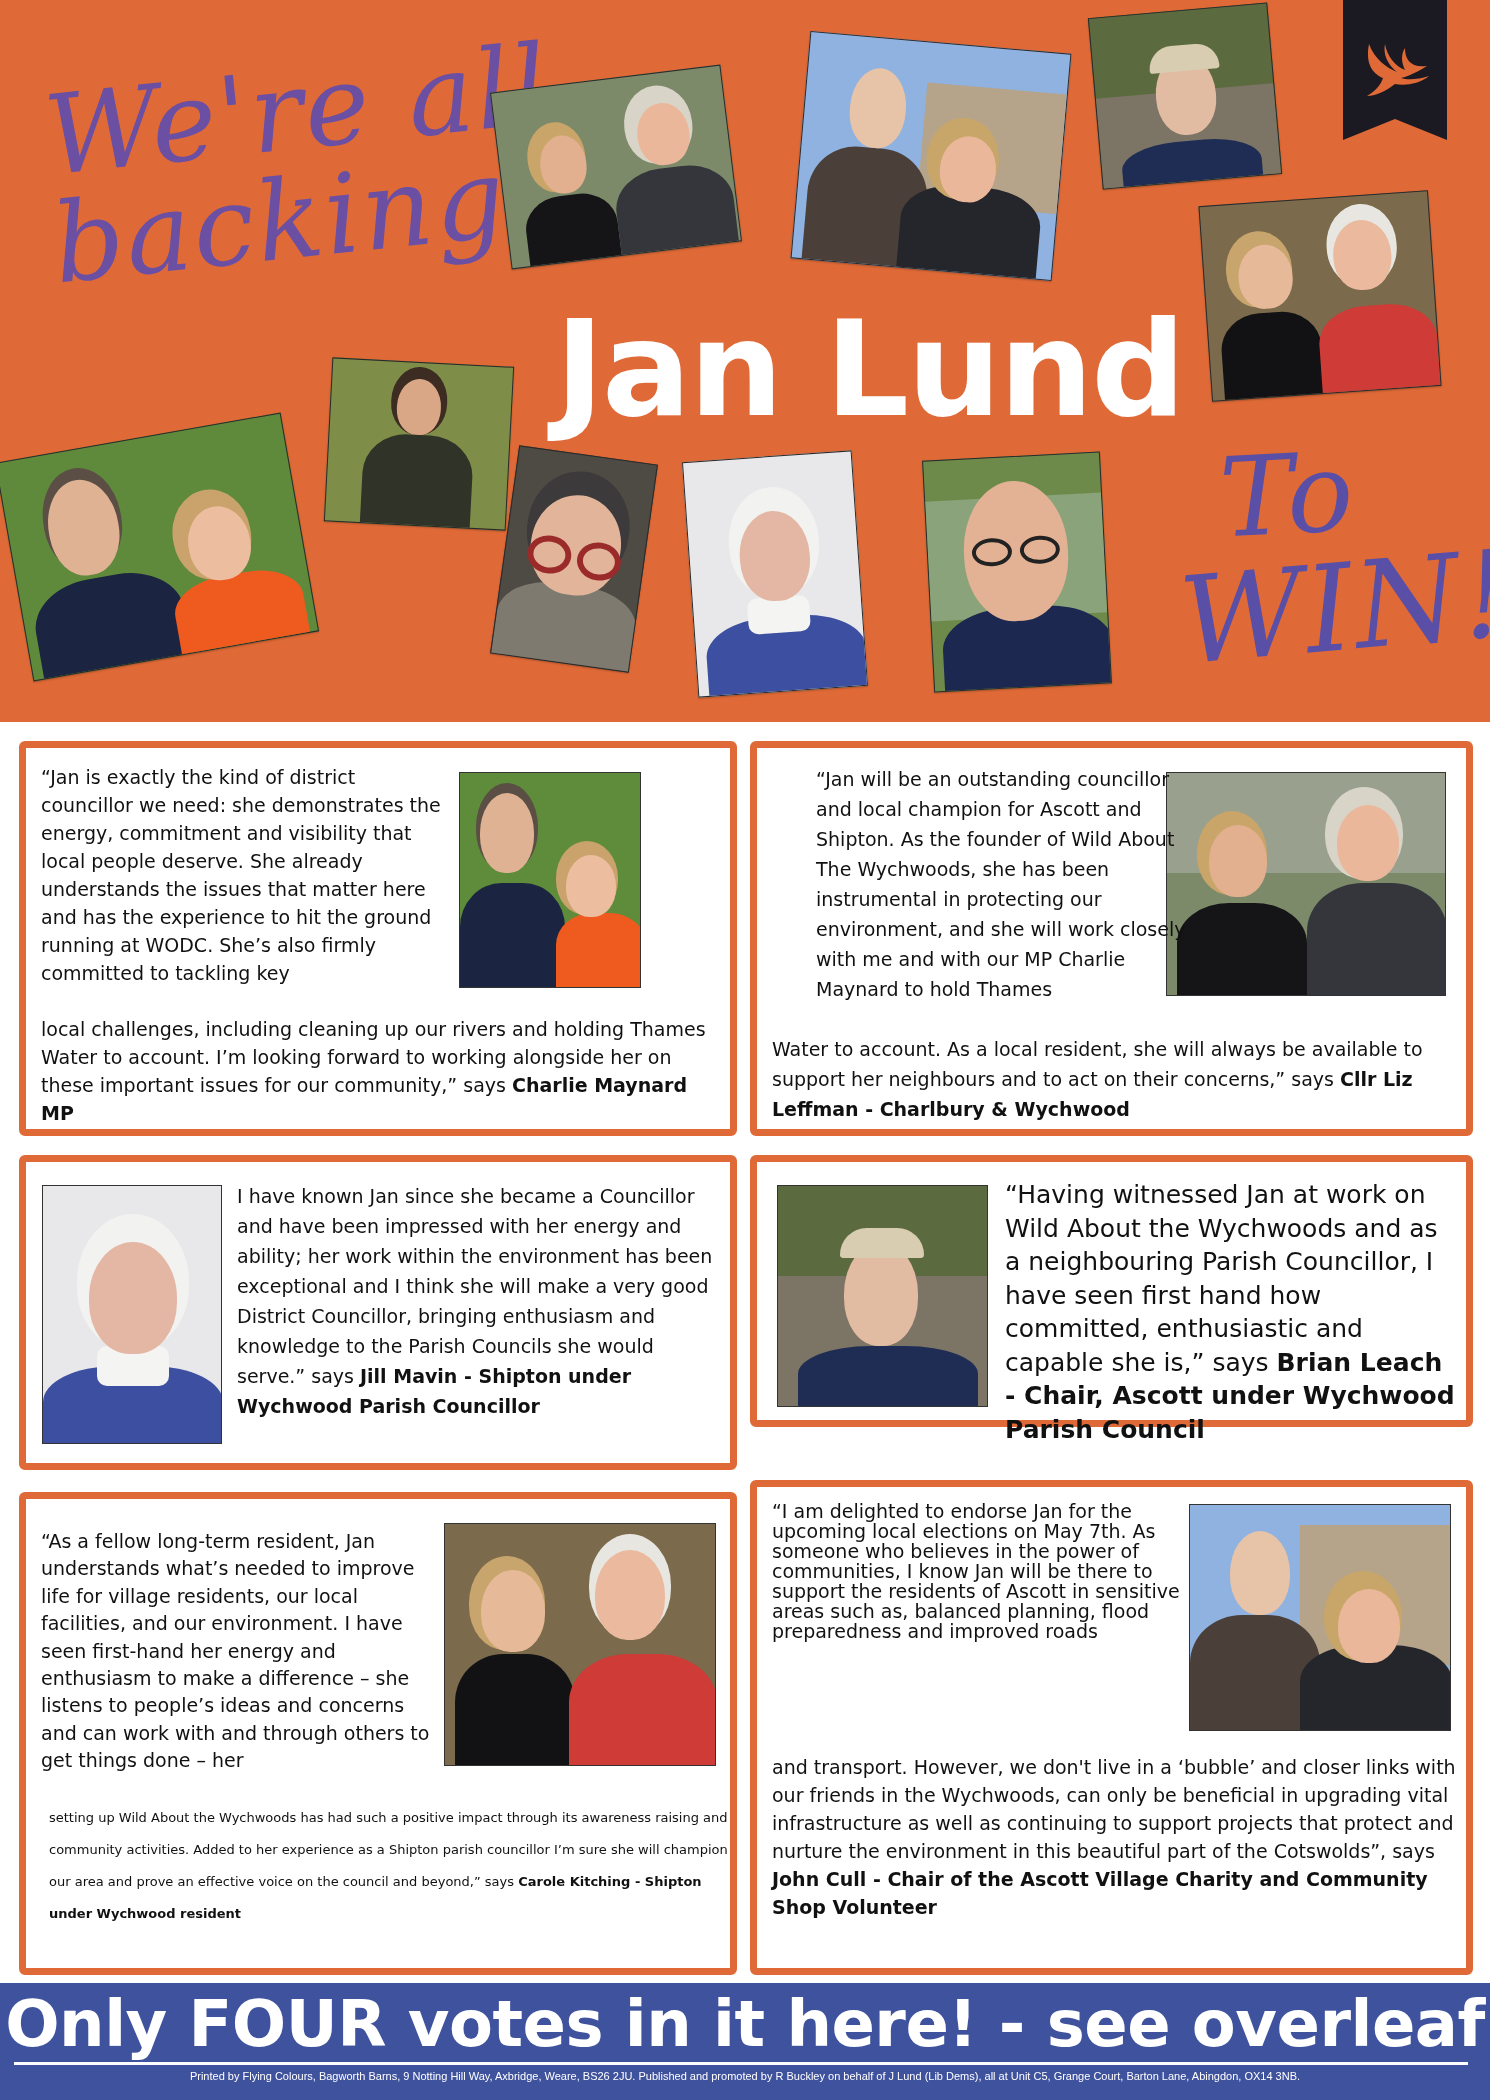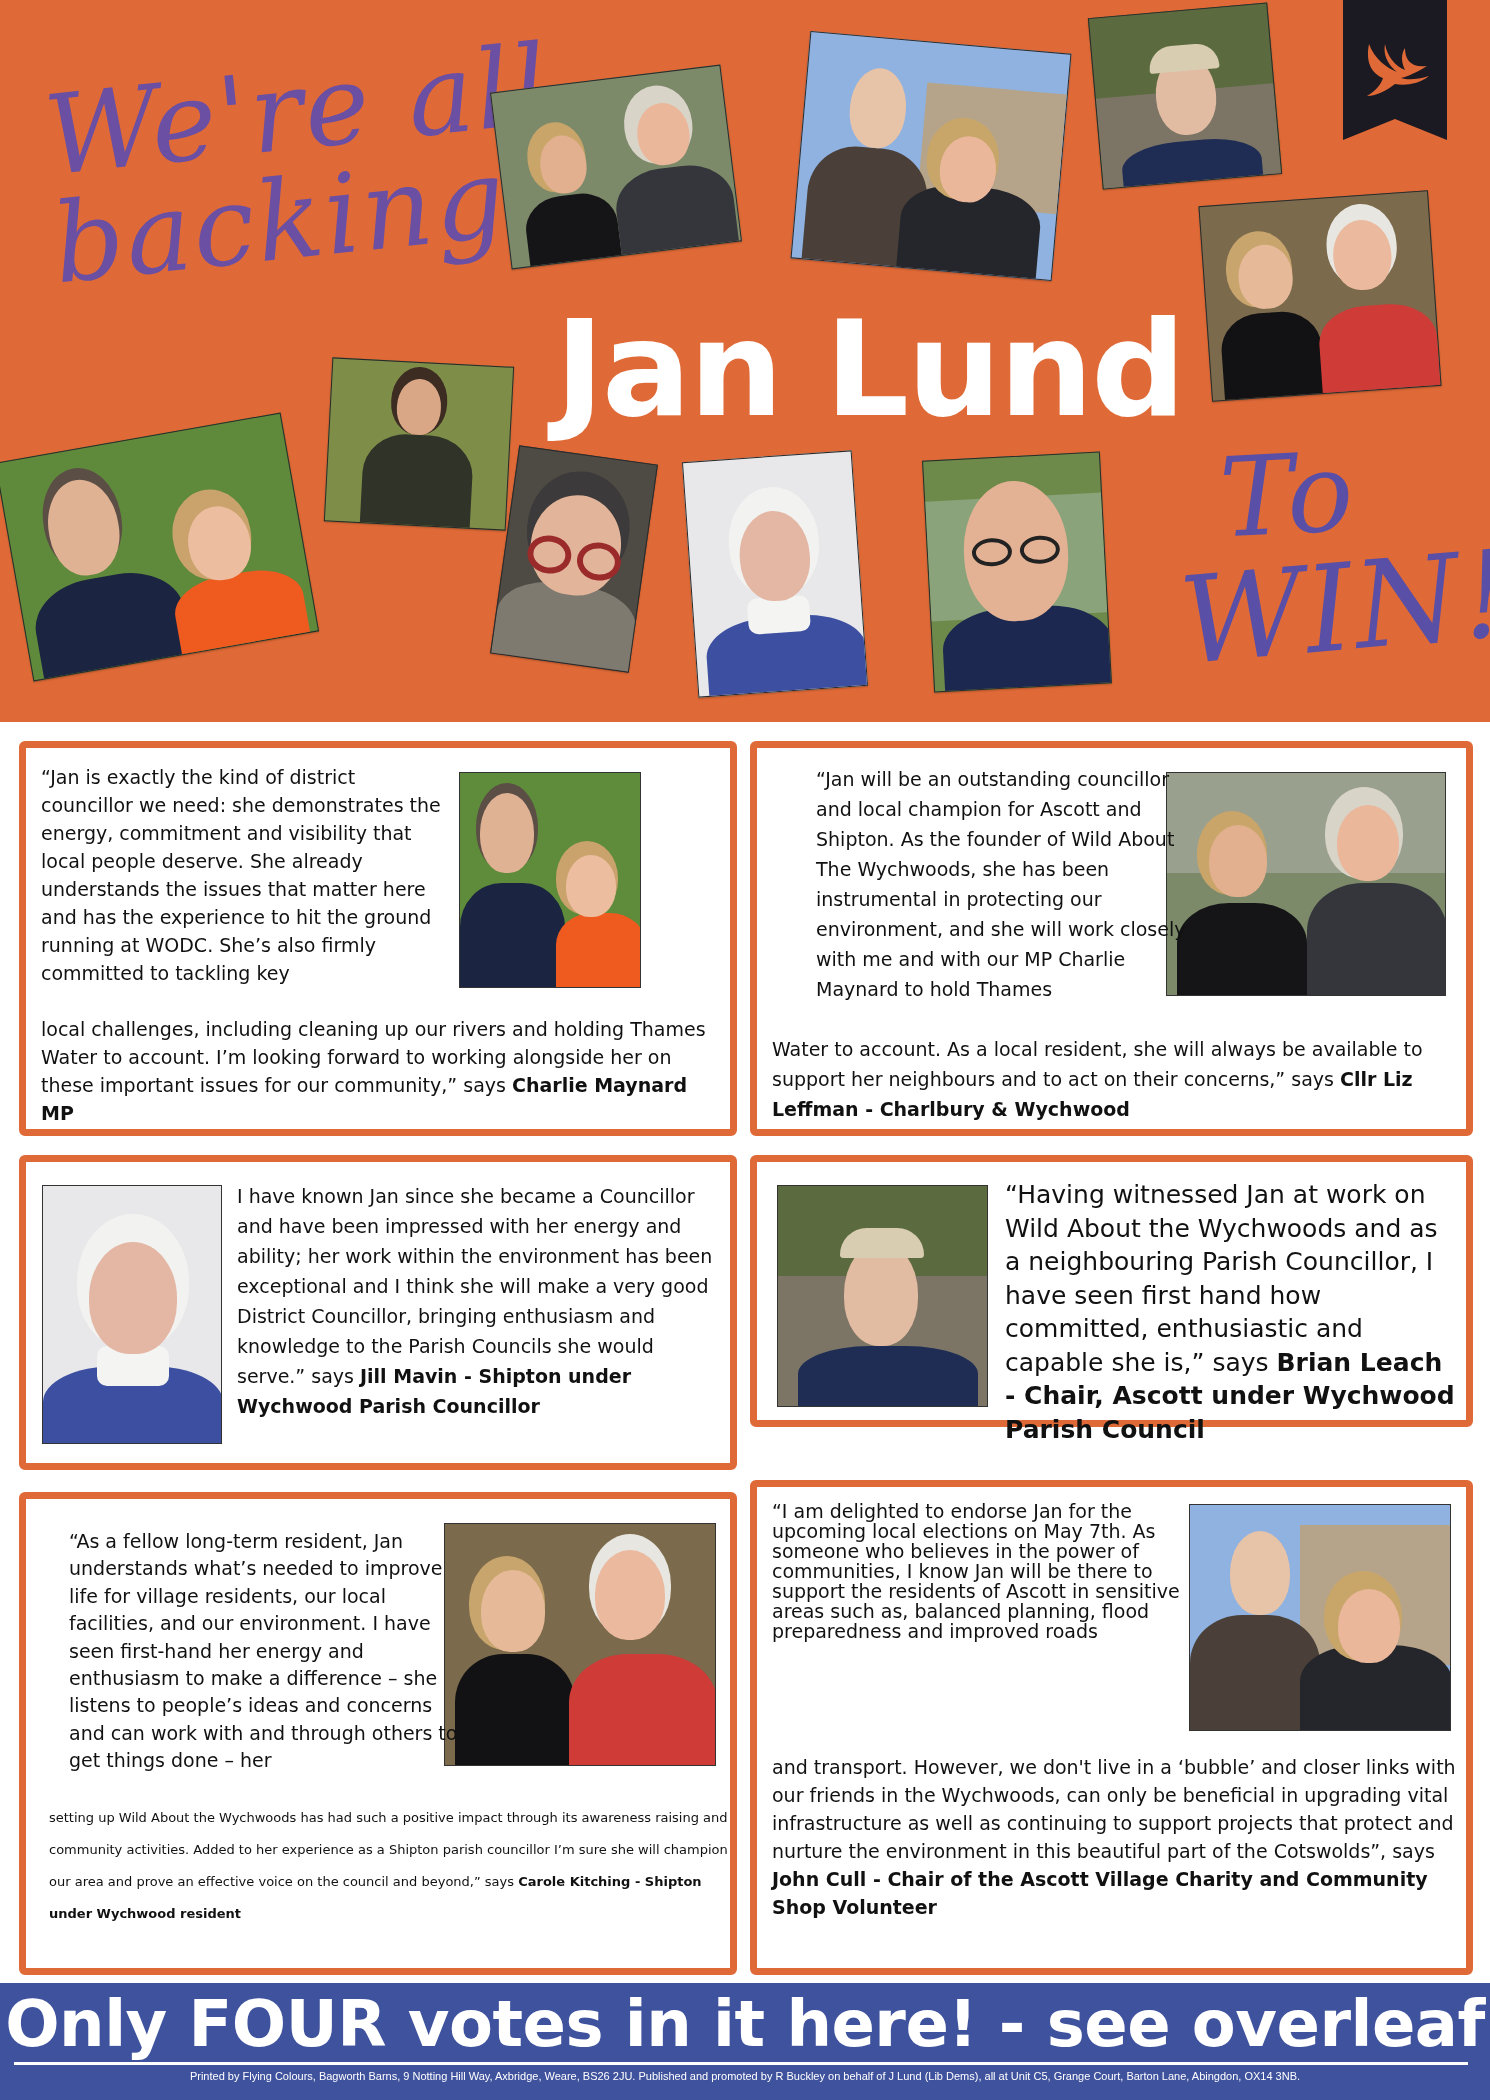--- a/index.html
+++ b/index.html
@@ -213,21 +213,21 @@
   </div>
 </article>
 
 <article class="card" style="left:19px;top:1492px;width:718px;height:483px;">
   <div class="card-photo" style="left:418px;top:24px;width:272px;height:243px;background:#7c6a4c;">
     <div class="ph-body" style="left:10px;top:130px;width:120px;height:120px;background:#121214;"></div>
     <div class="ph-face" style="left:36px;top:46px;width:64px;height:82px;background:#e6b999;box-shadow:-6px -8px 0 6px #c8a56c;"></div>
     <div class="ph-body" style="left:124px;top:130px;width:148px;height:120px;background:#cf3b37;"></div>
     <div class="ph-face" style="left:150px;top:26px;width:70px;height:90px;background:#eab99e;box-shadow:0 -10px 0 6px #e8e6e0;"></div>
   </div>
-  <div class="quote" style="left:15px;top:29px;width:400px;font-size:19px;line-height:27.4px;margin-left:28px;">
+  <div class="quote" style="left:15px;top:29px;width:400px;font-size:19px;line-height:27.4px;">
     <span>“As a fellow long-term resident, Jan understands what’s needed to improve life for village residents, our local facilities, and our environment. I have seen first-hand her energy and enthusiasm to make a difference – she listens to people’s ideas and concerns and can work with and through others to get things done – her</span>
   </div>
   <div class="quote" style="left:23px;top:303px;width:685px;font-size:13px;line-height:32px;">
     <span>setting up Wild About the Wychwoods has had such a positive impact through its awareness raising and community activities. Added to her experience as a Shipton parish councillor I’m sure she will champion our area and prove an effective voice on the council and beyond,”</span>
     <span>says</span>
     <b>Carole Kitching - Shipton under Wychwood resident</b>
   </div>
 </article>
 
 <article class="card" style="left:750px;top:1480px;width:723px;height:495px;">

